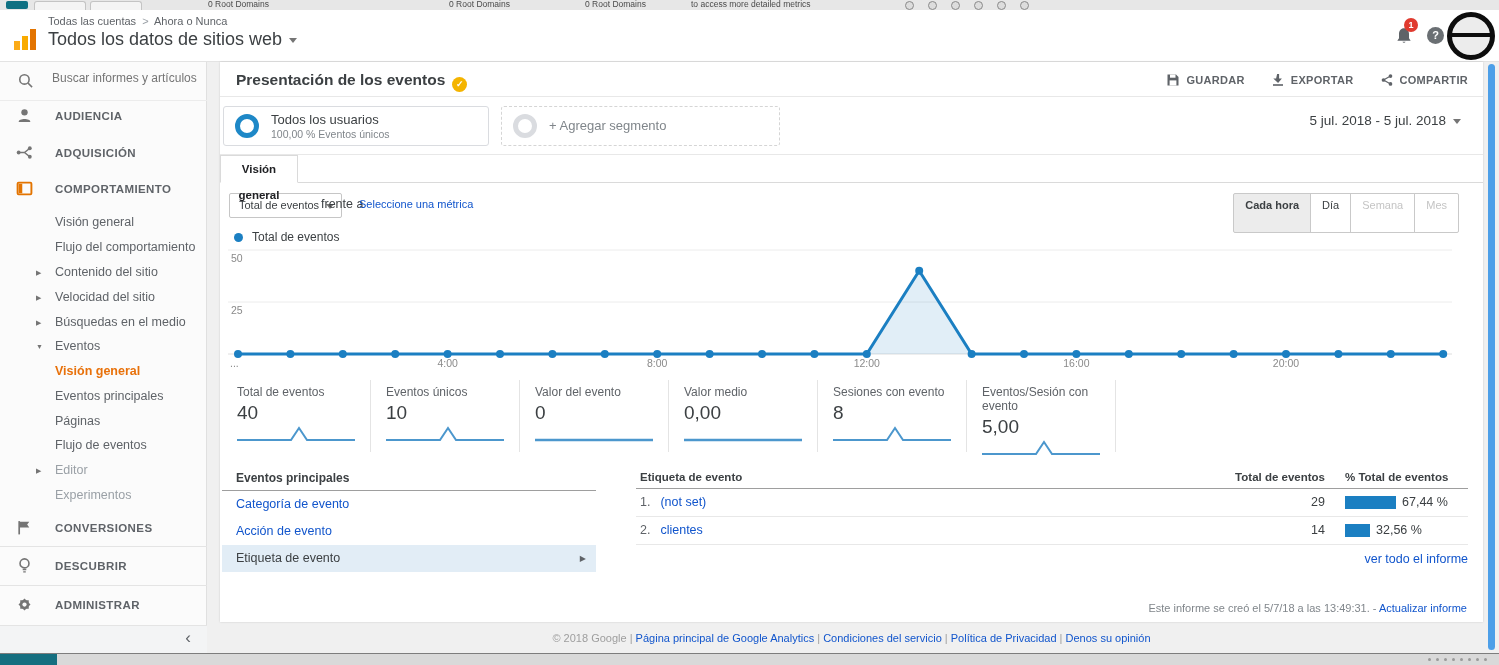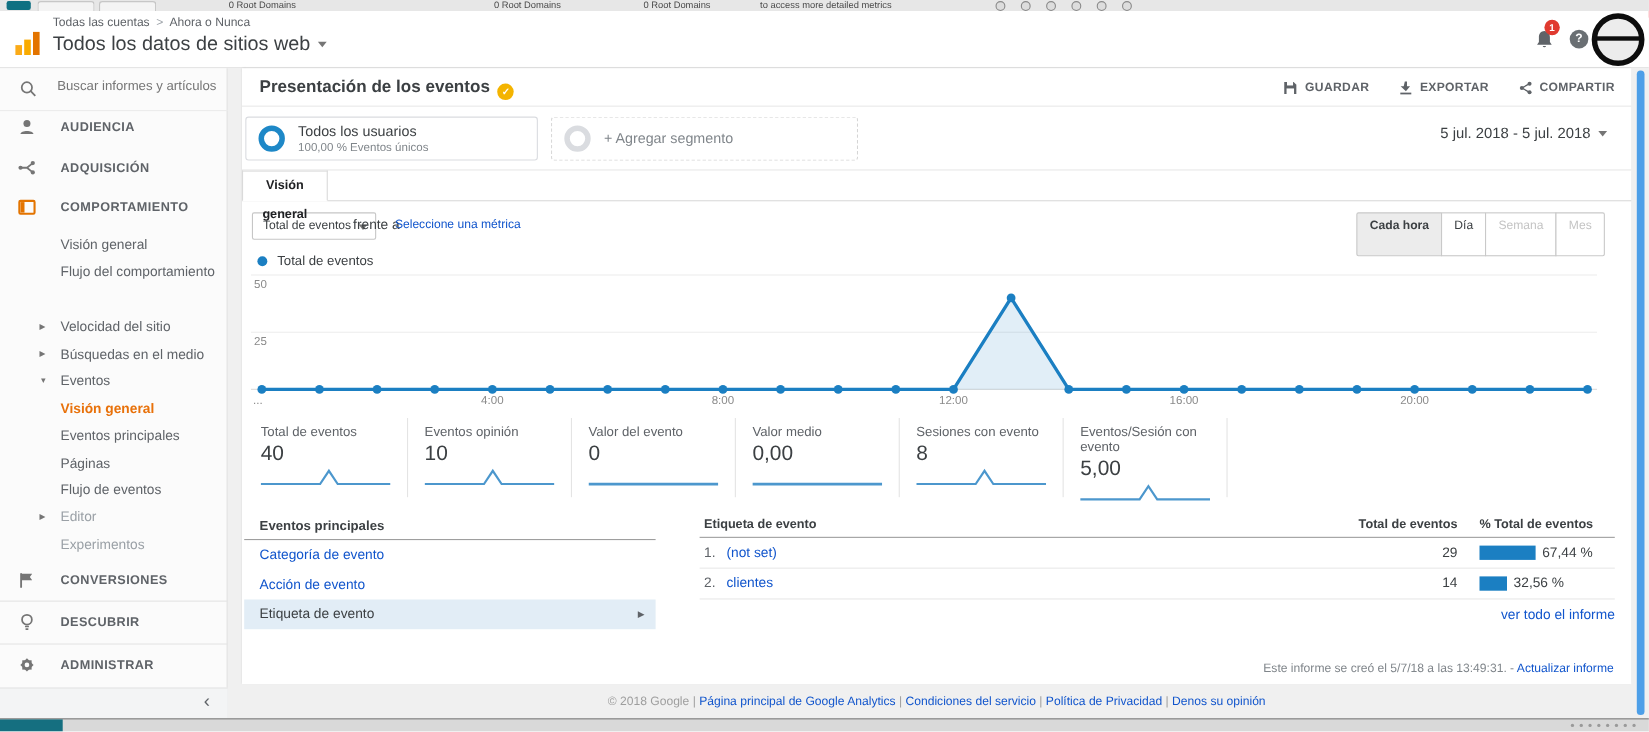--- a/index.html
+++ b/index.html
@@ -187,20 +187,21 @@
       <svg width="17" height="17" viewBox="0 0 16 16">
           <rect x="1.5" y="2.5" width="13" height="11" rx="1" fill="none" stroke="#e37400" stroke-width="1.8"></rect>
           <rect x="2.5" y="3.5" width="3.4" height="9" fill="#e37400"></rect>
         </svg>
     </span>
     <span>COMPORTAMIENTO</span>
   </div>
 
   <div class="nav-sub" style="top:148px"><span>Visión general</span></div>
   <div class="nav-sub" style="top:173px"><span>Flujo del comportamiento</span></div>
+  <div class="nav-sub" style="top:198px"><span class="arrow">▶</span><span>Contenido del sitio</span></div>
   <div class="nav-sub" style="top:223px"><span class="arrow">▶</span><span>Velocidad del sitio</span></div>
   <div class="nav-sub" style="top:248px"><span class="arrow">▶</span><span>Búsquedas en el medio</span></div>
   <div class="nav-sub" style="top:272px"><span class="arrow">▼</span><span>Eventos</span></div>
   <div class="nav-sub active" style="top:297px"><span>Visión general</span></div>
   <div class="nav-sub" style="top:322px"><span>Eventos principales</span></div>
   <div class="nav-sub" style="top:347px"><span>Páginas</span></div>
   <div class="nav-sub" style="top:371px"><span>Flujo de eventos</span></div>
   <div class="nav-sub muted" style="top:396px"><span class="arrow">▶</span><span>Editor</span></div>
   <div class="nav-sub muted" style="top:421px"><span>Experimentos</span></div>
 
@@ -355,21 +356,21 @@
     <div class="mcard">
       <div class="lbl">Total de eventos</div>
       <div class="val">40</div>
       <span class="spk">
           <svg width="118" height="18">
             <polyline points="0,15 54,15 62,3 70,15 118,15" fill="none" stroke="#4c97cd" stroke-width="2"></polyline>
           </svg>
         </span>
     </div>
     <div class="mcard">
-      <div class="lbl">Eventos opinión</div>
+      <div class="lbl">Eventos únicos</div>
       <div class="val">10</div>
       <span class="spk">
           <svg width="118" height="18">
             <polyline points="0,15 54,15 62,3 70,15 118,15" fill="none" stroke="#4c97cd" stroke-width="2"></polyline>
           </svg>
         </span>
     </div>
     <div class="mcard">
       <div class="lbl">Valor del evento</div>
       <div class="val">0</div>

